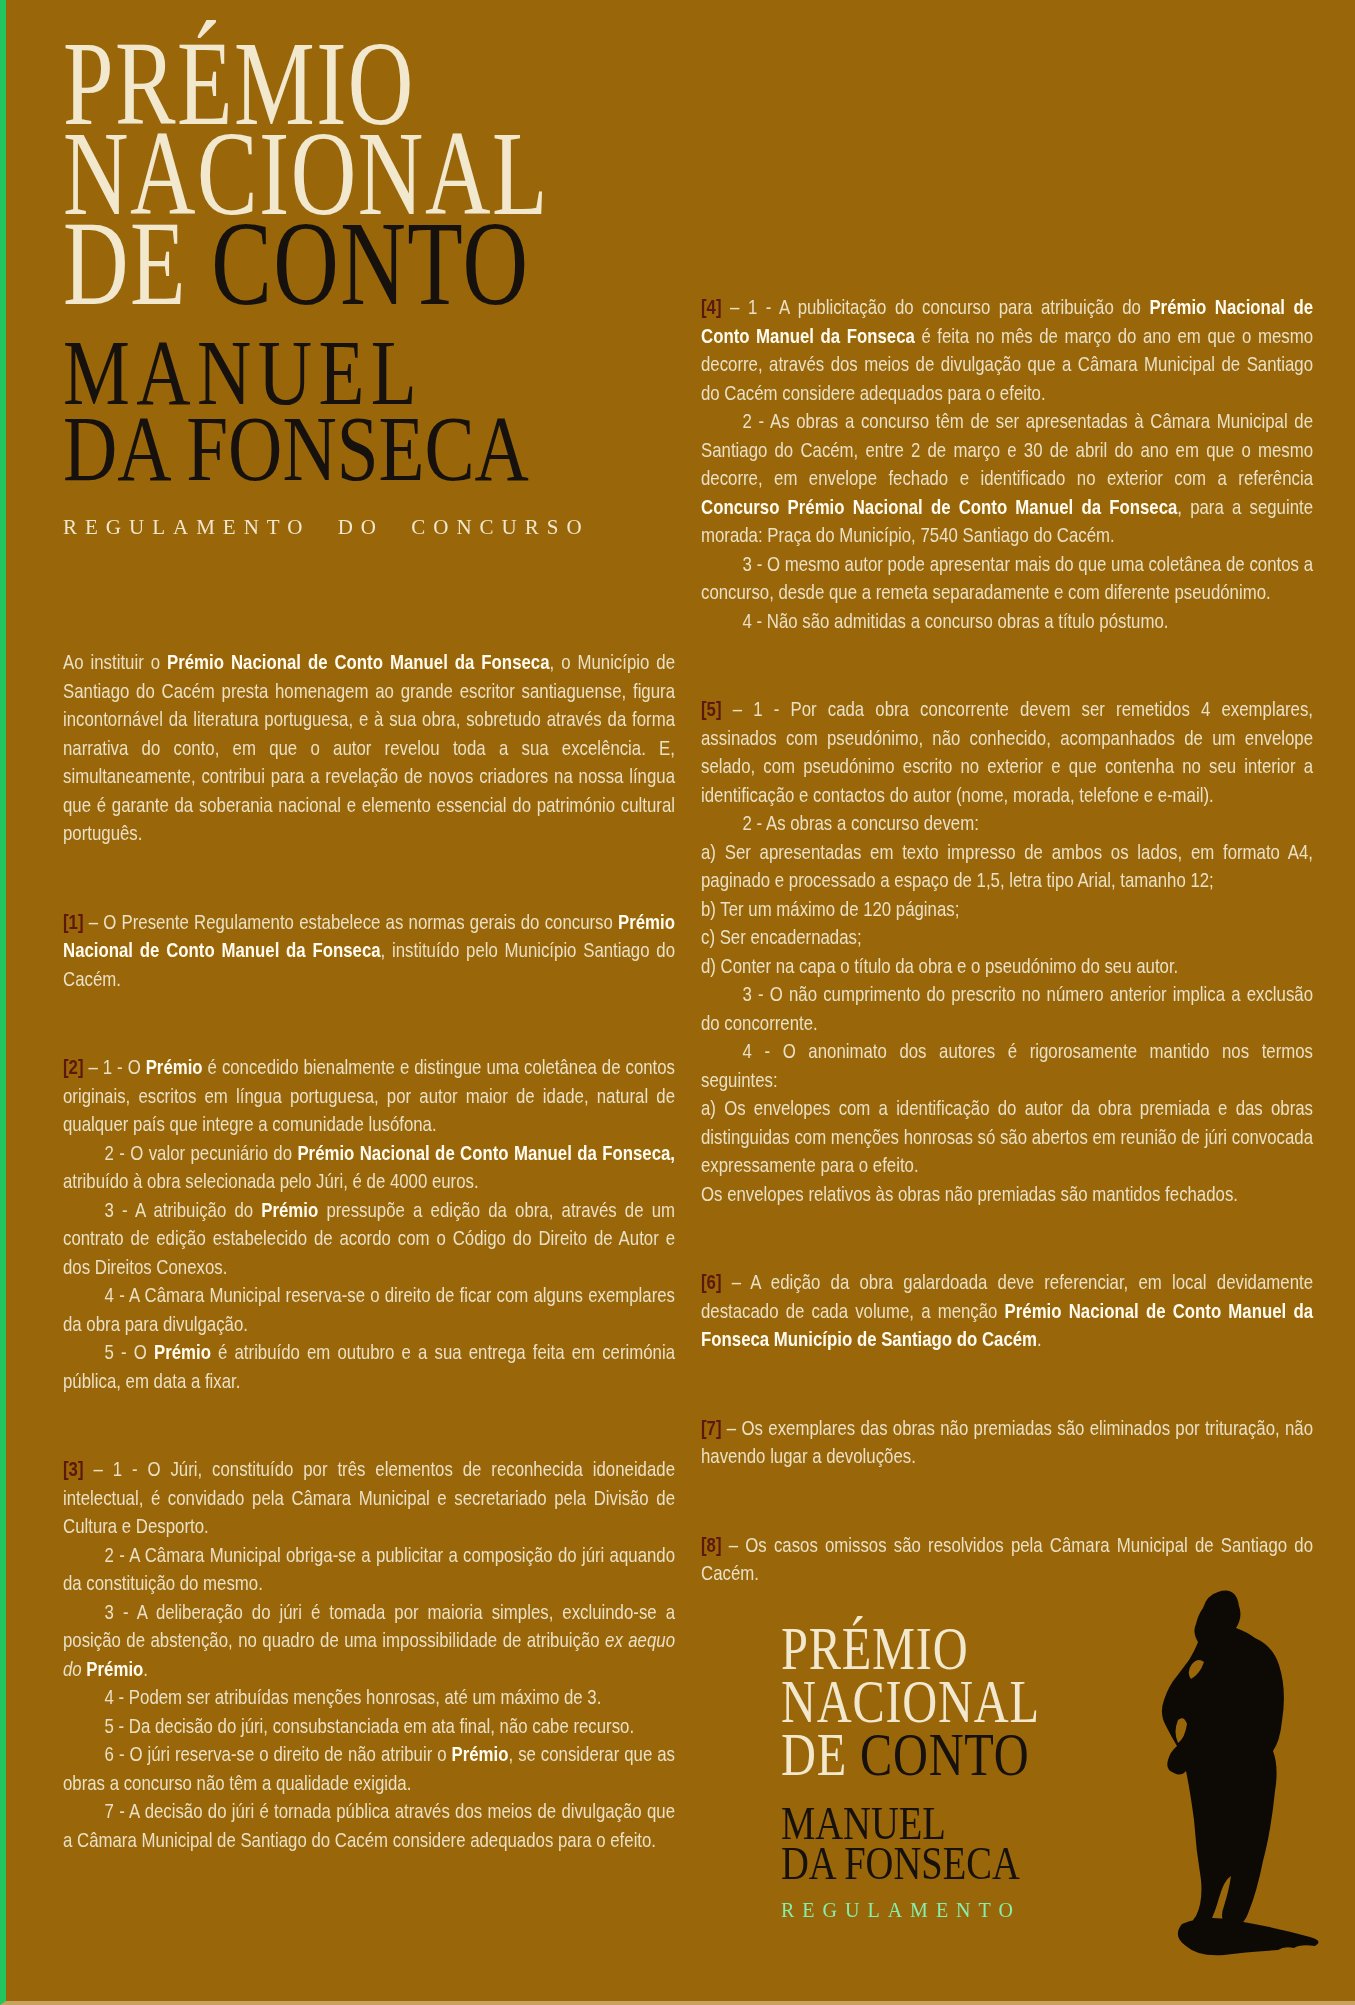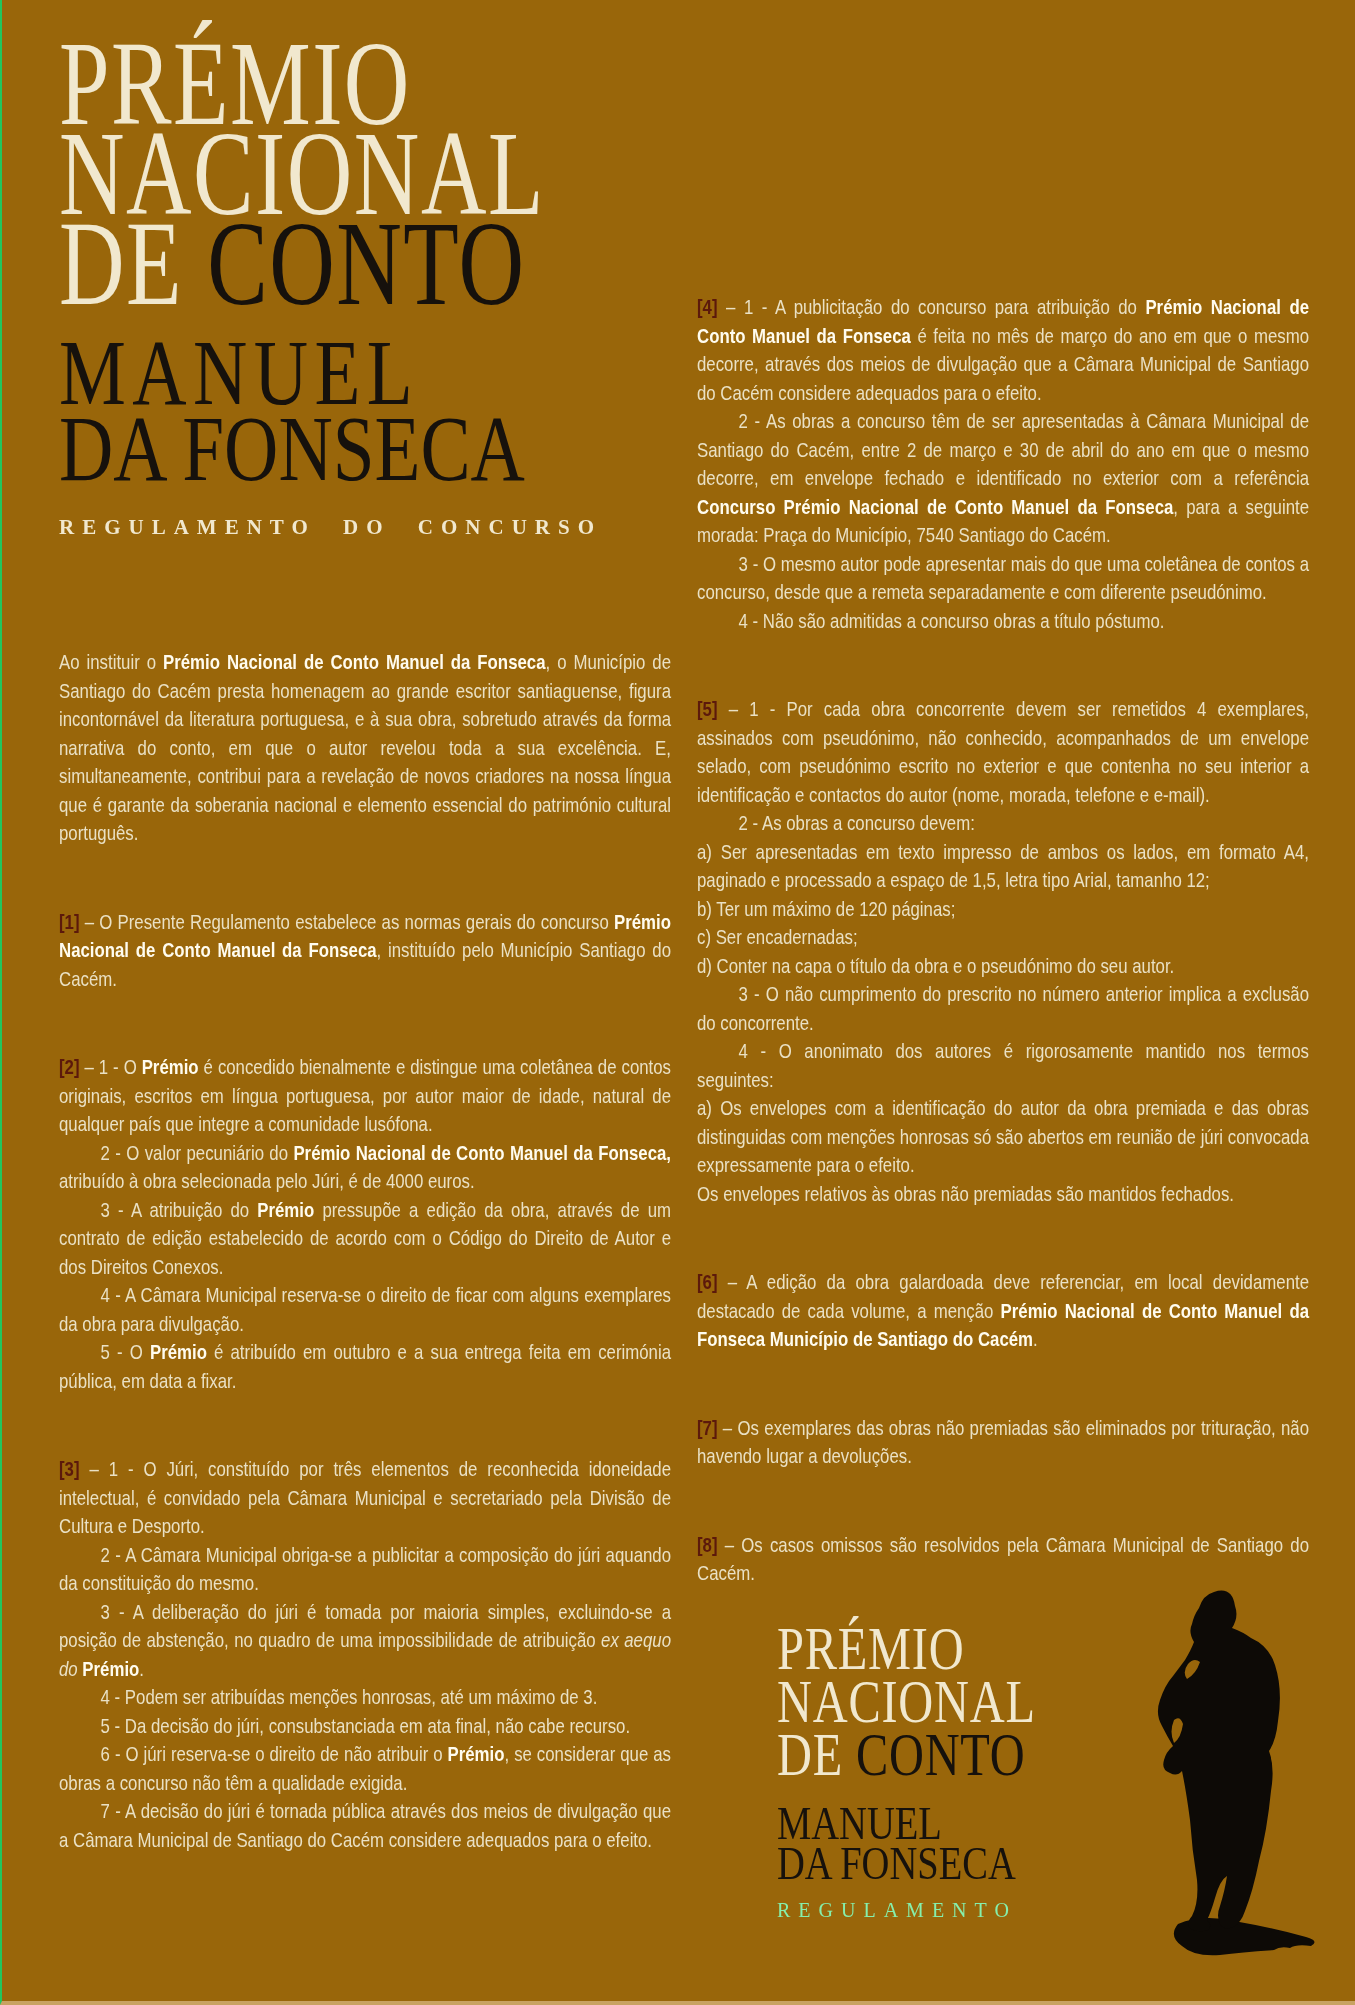--- a/index.html
+++ b/index.html
@@ -1,42 +1,42 @@
 <!DOCTYPE html>
 <html><head>
 <meta charset="utf-8">
 <style>
   html,body{margin:0;padding:0;background:#ffffff;}
   .page{
     position:relative;
     width:1355px;height:2005px;
     background:#99660A;
     overflow:hidden;
-    border-left:2px solid #22c55e;
+    border-left:6px solid #22c55e;
     border-bottom:4px solid #C9A262;
     box-sizing:border-box;
     font-family:"Liberation Sans",sans-serif;
   }
   
   .masthead{position:absolute;left:57px;top:38px;}
   .title-block{transform:scaleX(.75);transform-origin:0 0;white-space:nowrap;}
   .title-line{
     font-family:"Liberation Serif",serif;
     font-size:121px;line-height:90px;
     color:#F1E8CE;letter-spacing:2px;
   }
   .title-line .dark{color:#16110C;}
   .sub-block{transform:scaleX(.8);transform-origin:0 0;margin-top:26px;white-space:nowrap;}
   .sub-line{
     font-family:"Liberation Serif",serif;
     font-size:94px;line-height:76px;
     color:#16110C;
   }
   .sub-line.first{letter-spacing:8px;}
-  .tagline-block{margin-top:26px;font-weight:bold;}
+  .tagline-block{margin-top:26px;}
   .tag-line{
     font-family:"Liberation Serif",serif;
     font-size:21px;line-height:31px;
     letter-spacing:8px;word-spacing:14px;
     color:#F1E8CE;white-space:nowrap;
   }
   
   .col{
     position:absolute;width:765px;
     transform:scaleX(.8);transform-origin:0 0;

